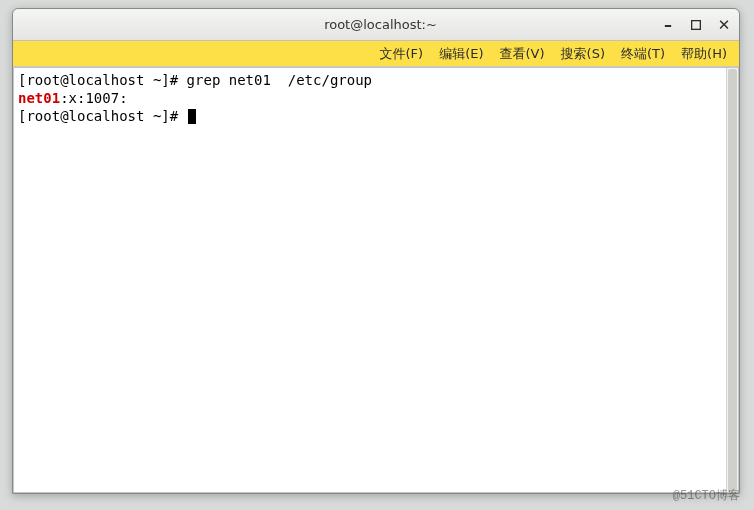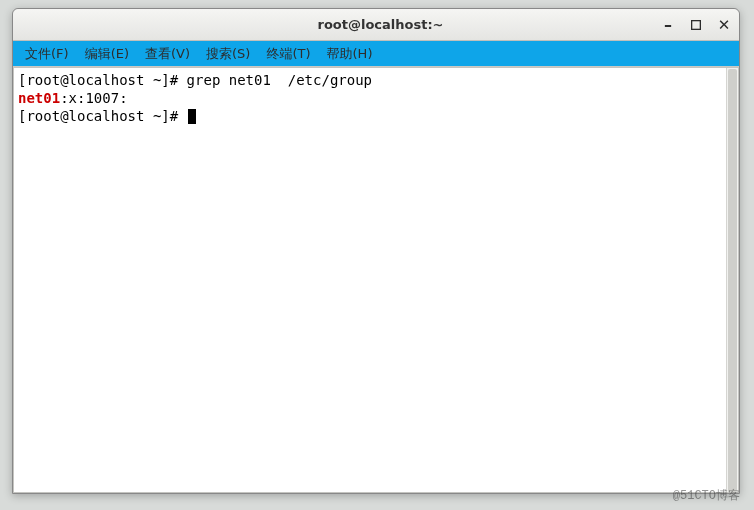--- a/index.html
+++ b/index.html
@@ -32,21 +32,21 @@
       display: flex;
       align-items: center;
       position: relative;
       border-radius: 6px 6px 0 0;
     }
     .title {
       position: absolute;
       left: 9px; right: 0;
       text-align: center;
       font-size: 13px;
-      font-weight: bold;
+      font-weight: normal;
       color: #333;
       pointer-events: none;
     }
     .window-controls {
       position: absolute;
       right: 6px;
       display: flex;
       gap: 10px;
       align-items: center;
     }
@@ -59,27 +59,28 @@
       cursor: pointer;
       color: #2c2c2c;
       font-size: 13px;
       font-weight: bold;
     }
     .win-btn.min { font-size: 16px; line-height: 4px; padding-bottom:0; }
     .win-btn.max svg { width: 10px; height: 10px; }
     .win-btn.close { font-size: 15px; }
     .menubar {
       height: 26px;
-      background: #0ea5e9;
+      background: #fde047;
       border-bottom: 1px solid #c9c9c5;
       display: flex;
       align-items: center;
       padding: 0 4px;
       font-size: 13px;
       color: #2d2d2d;
+      justify-content: flex-end;
     }
     .menu-item {
       padding: 3px 8px;
       cursor: pointer;
     }
     .terminal-wrap {
       flex: 1;
       padding: 1px;
       background: #c4c4c0;
     }

